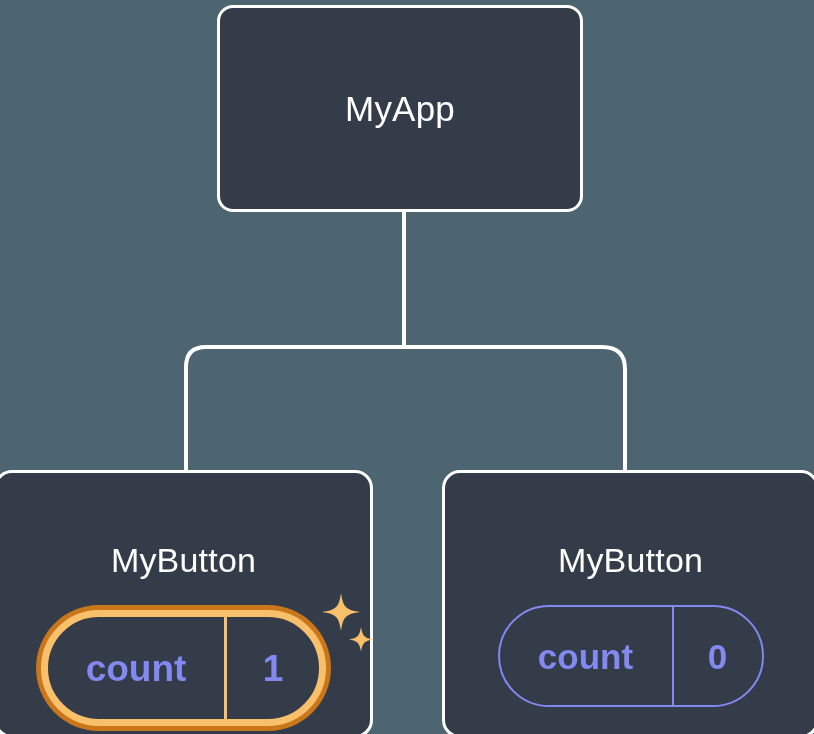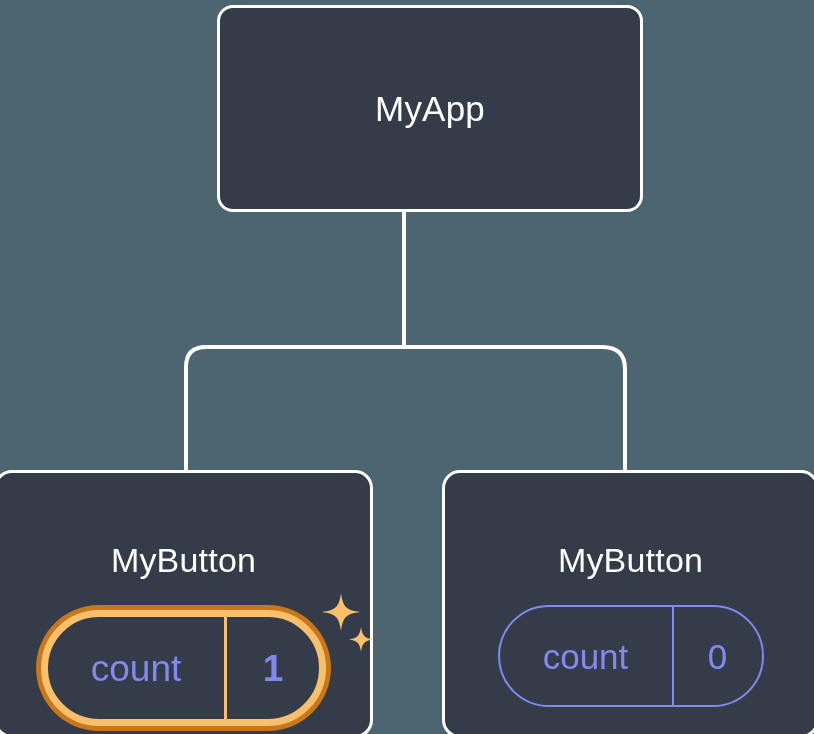--- a/index.html
+++ b/index.html
@@ -37,21 +37,21 @@
     border: 3px solid #ffffff;
     border-radius: 16px;
     display: flex;
     flex-direction: column;
     align-items: center;
     z-index: 2;
   }
   .card-root {
     left: 217px;
     top: 5px;
-    width: 426px;
+    width: 366px;
     height: 207px;
     justify-content: center;
   }
   .card-left {
     left: -6px;
     top: 470px;
     width: 379px;
     height: 268px;
     border-radius: 18px;
   }
@@ -93,21 +93,21 @@
     border: 2px solid #8289f0;
     border-radius: 51px;
     background: transparent;
   }
   .pill-key, .pill-val {
     display: flex;
     align-items: center;
     justify-content: center;
     color: #8289f0;
     font-size: 35px;
-    font-weight: 400;
+    font-weight: 700;
     line-height: 1;
     white-space: nowrap;
   }
   .pill-key { width: 172px; }
   .pill-val { width: 88px; border-left: 2px solid #8289f0; }
 
   
   .state-pill.highlight {
     height: 126px;
     border: 0;

